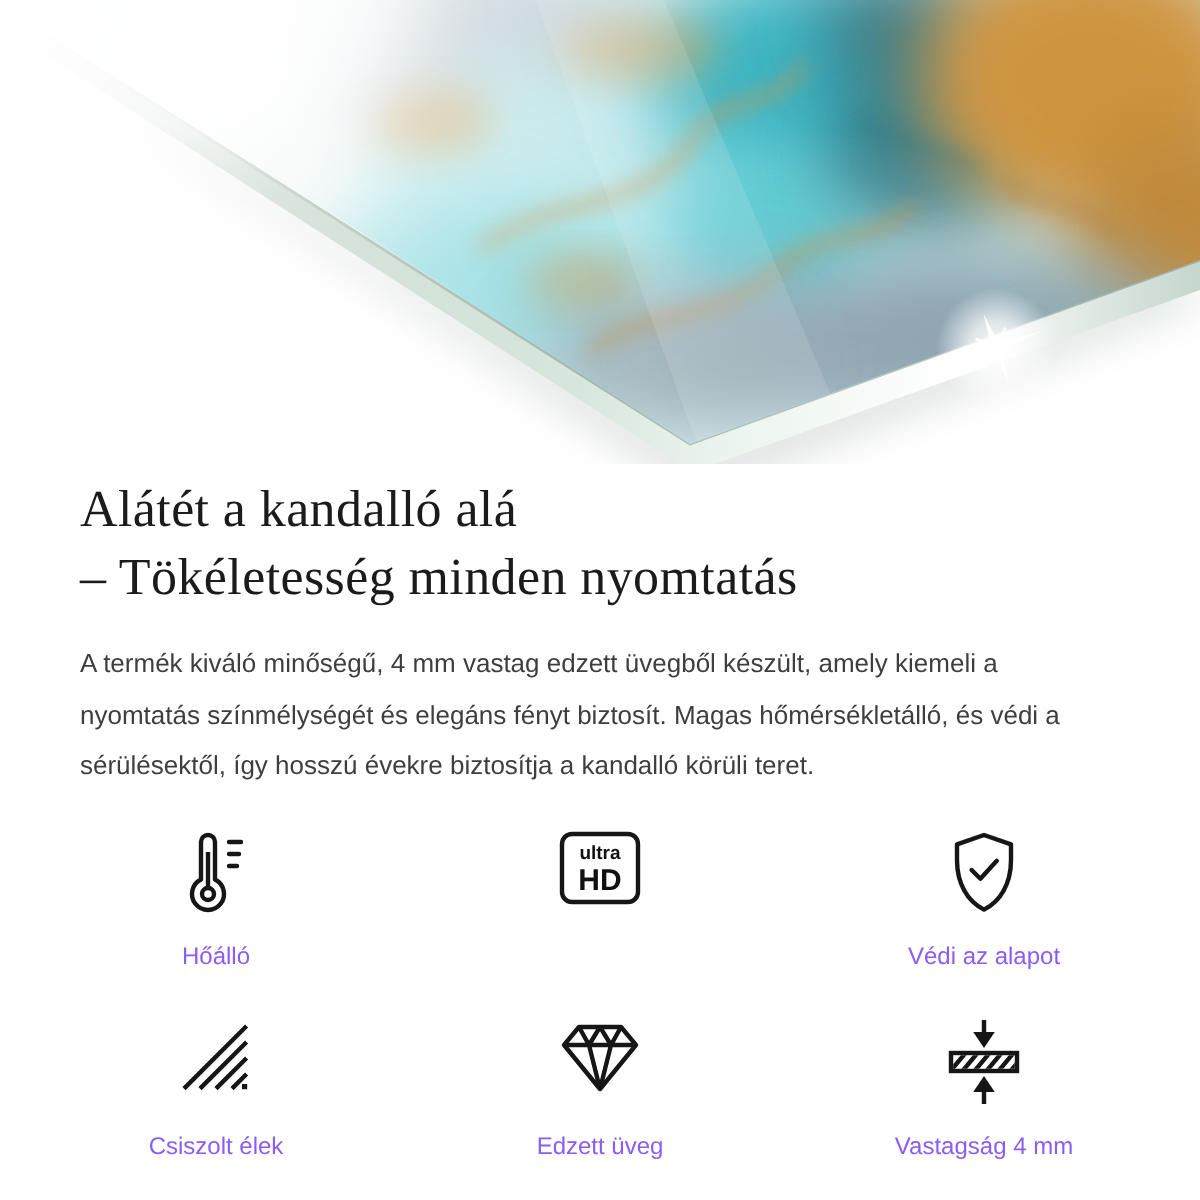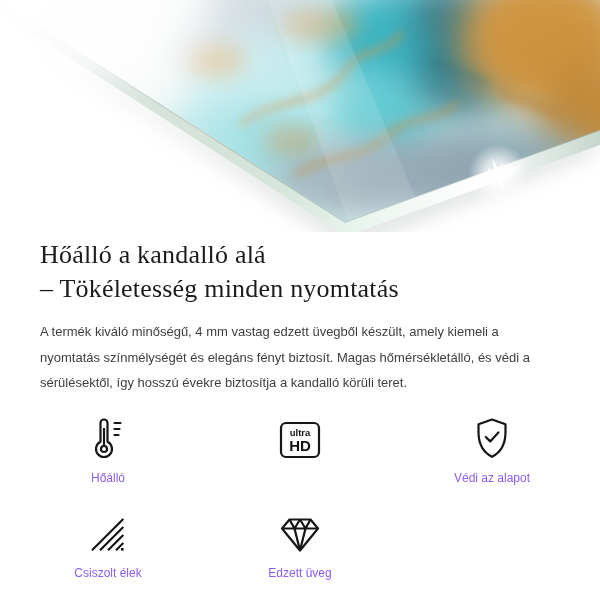--- a/index.html
+++ b/index.html
@@ -5,21 +5,21 @@
   html,body{margin:0;padding:0;width:600px;height:600px;background:#ffffff;overflow:hidden;
             font-family:"Liberation Sans",sans-serif;}
   .hero{position:relative;width:600px;height:232px;}
   .hero svg{display:block;}
   h1{margin:6px 0 0 40px;font-family:"Liberation Serif",serif;font-weight:400;
      font-size:26px;line-height:34px;color:#1b1b1b;letter-spacing:.2px;}
   .desc{margin:13px 40px 12px;width:506px;font-size:13px;line-height:25.5px;color:#3e3e3e;}
   .features{display:grid;grid-template-columns:repeat(3,1fr);margin:18px 12px 0;
             row-gap:24px;text-align:center;}
   .feature{display:flex;flex-direction:column;align-items:center;}
-  .icon-box{height:46px;display:flex;align-items:flex-end;justify-content:center;}
+  .icon-box{height:46px;display:flex;align-items:flex-start;justify-content:center;}
   .feature-label{margin-top:11px;font-size:12px;color:#8b5cf6;}
   .ic{stroke:#161616;fill:none;stroke-width:2.2;}
   .icf{fill:#161616;stroke:none;}
 </style>
 </head>
 <body>
 
 <div class="hero">
 <svg width="600" height="232" viewBox="0 0 600 232">
   <defs>
@@ -91,21 +91,21 @@
 
   <g transform="translate(498,174) rotate(-20)">
     <circle r="30" fill="url(#glowG)"></circle>
     <path d="M0,-18 L2,-2 L25,0 L2,2 L0,18 L-2,2 L-25,0 L-2,-2 Z" fill="#ffffff"></path>
     <path d="M-8,-8 L8,8 M8,-8 L-8,8" stroke="#ffffff" stroke-width="1.4" opacity="0.9"></path>
   </g>
 </svg>
 </div>
 
 <h1>
-  <span>Hőálló a kandalló alá</span><br>
+  <span>Alátét a kandalló alá</span><br>
   <span>– Tökéletesség minden nyomtatás</span>
 </h1>
 
 <p class="desc">A termék kiváló minőségű, 4 mm vastag edzett üvegből készült, amely kiemeli a nyomtatás színmélységét és elegáns fényt biztosít. Magas hőmérsékletálló, és védi a sérülésektől, így hosszú évekre biztosítja a kandalló körüli teret.</p>
 
 <div class="features">
 
   <div class="feature">
     <div class="icon-box">
       <svg width="40" height="44" viewBox="0 0 40 44">
@@ -151,14 +151,34 @@
   <div class="feature">
     <div class="icon-box">
       <svg width="46" height="40" viewBox="0 0 46 40">
         <path class="ic" stroke-linejoin="round" d="M12.5,4.5 H33.5 L41,13.5 L23,35.5 L5,13.5 Z"></path>
         <path class="ic" stroke-width="1.8" d="M5,13.5 H41 M12.5,4.5 L17.5,13.5 M33.5,4.5 L28.5,13.5 M23,4.5 L17.5,13.5 M23,4.5 L28.5,13.5 M17.5,13.5 L23,35.5 M28.5,13.5 L23,35.5"></path>
       </svg>
     </div>
     <div class="feature-label">Edzett üveg</div>
   </div>
 
+  <div class="feature">
+    <div class="icon-box">
+      <svg width="40" height="44" viewBox="0 0 40 44">
+        <defs>
+            <clipPath id="barClip">
+              <rect x="4.6" y="18.6" width="30.8" height="6.8"></rect>
+            </clipPath>
+          </defs>
+        <rect class="ic" x="3.5" y="17.5" width="33" height="9"></rect>
+        <g clip-path="url(#barClip)">
+          <path class="ic" stroke-width="2.4" d="M2,28 L12,16 M8,28 L18,16 M14,28 L24,16 M20,28 L30,16 M26,28 L36,16 M32,28 L42,16"></path>
+        </g>
+        <rect class="icf" x="18.9" y="1" width="2.2" height="6.5"></rect>
+        <polygon class="icf" points="14.6,7 25.4,7 20,15"></polygon>
+        <rect class="icf" x="18.9" y="36.5" width="2.2" height="6.5"></rect>
+        <polygon class="icf" points="14.6,37 25.4,37 20,29"></polygon>
+      </svg>
+    </div>
+    <div class="feature-label">Vastagság 4 mm</div>
+  </div>
 
 </div>
 
 </body></html>

